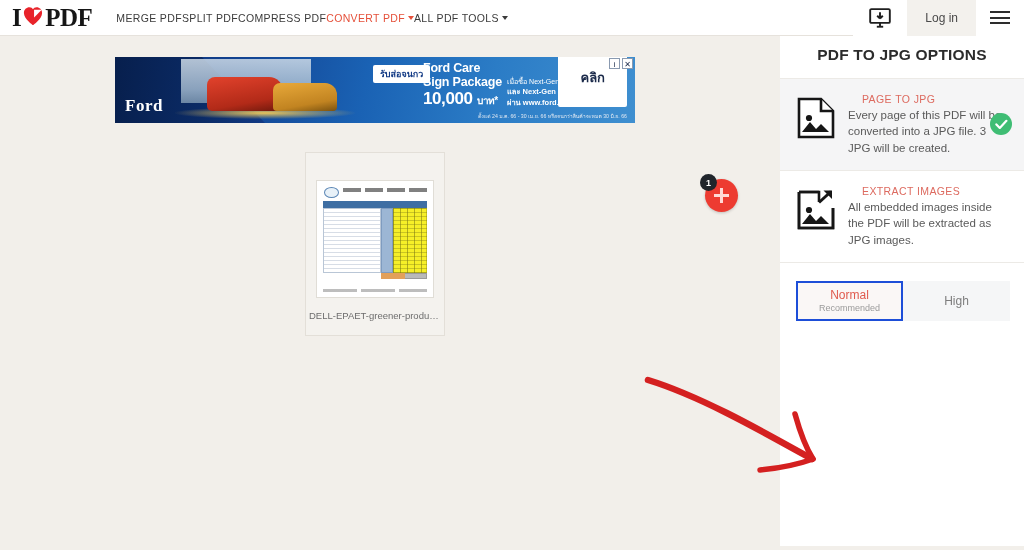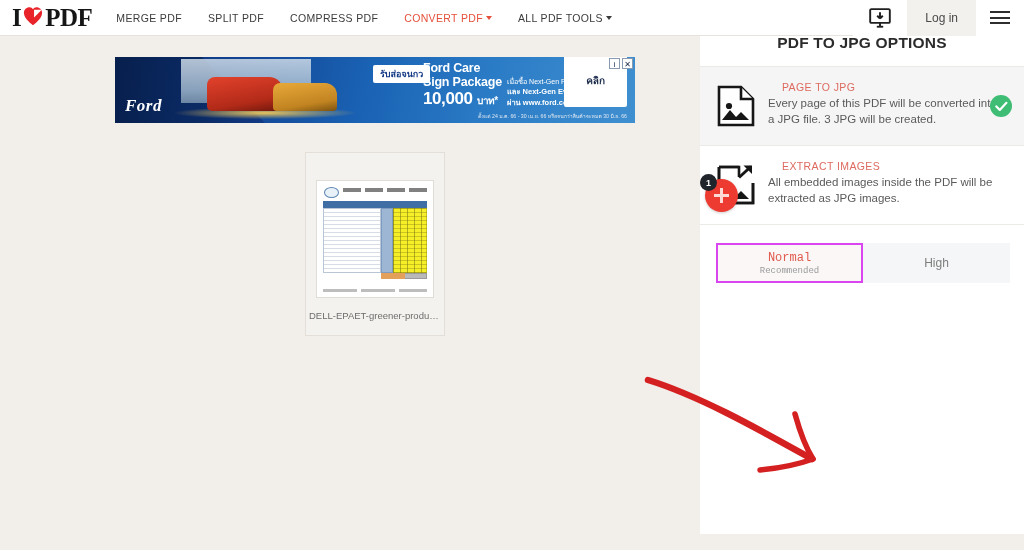--- a/index.html
+++ b/index.html
@@ -20,21 +20,21 @@
     z-index: 30;
   }
   .logo {
     display: flex; align-items: center;
     margin-left: 12px; margin-right: 24px;
     font-size: 25px; font-weight: bold; color: #161616;
     letter-spacing: -0.5px; line-height: 1;
     font-family: "Liberation Serif", serif;
   }
   .logo .heart { display: inline-block; margin: 0 1px; }
-  .nav { display: flex; align-items: center; gap: 26px; }
+  .nav { display: flex; align-items: center; }
   .nav-item {
     font-size: 10.5px; color: #3b3b3b; letter-spacing: 0.35px;
     white-space: nowrap; cursor: pointer;
     display: flex; align-items: center; gap: 3px;
   }
   .nav-item.active { color: #e5503a; }
   .caret {
     display: inline-block; width: 0; height: 0;
     border-left: 3.5px solid transparent;
     border-right: 3.5px solid transparent;
@@ -78,21 +78,21 @@
     overflow: hidden; cursor: pointer;
   }
   .ad-wedge {
     position: absolute; left: 0; top: 0; width: 150px; height: 66px;
     background: linear-gradient(95deg, #071f4d 0%, #0b2b66 60%, #123a85 100%);
     clip-path: polygon(0 0, 58% 0, 100% 100%, 0 100%);
   }
   .ad-ford {
     position: absolute; left: 10px; bottom: 7px;
     color: #ffffff; font-size: 17px;
-    font-family: "Liberation Serif", serif; font-style: italic; font-weight: bold;
+    font-family: "Liberation Serif", serif; font-weight: bold;
     letter-spacing: 0.5px;
   }
   .ad-showroom {
     position: absolute; left: 66px; top: 2px; width: 130px; height: 44px;
     background: linear-gradient(180deg, #cfdce8 0%, #9fb6cc 70%, #7d97b0 100%);
     opacity: 0.85;
   }
   .ad-truck1 {
     position: absolute; left: 92px; top: 20px; width: 76px; height: 34px;
     background: linear-gradient(170deg, #e2422c 0%, #b22a18 70%, #6d180c 100%);
@@ -122,21 +122,21 @@
     color: #ffffff; font-size: 17px; font-weight: bold; letter-spacing: -0.4px;
   }
   .ad-big small { font-size: 10px; font-weight: bold; }
   .ad-sub {
     position: absolute; left: 392px; top: 20px; width: 130px;
     color: #ffffff; font-size: 7px; line-height: 1.42;
   }
   .ad-sub b { font-size: 7.5px; }
   .ad-cta {
     position: absolute; right: 8px; bottom: 16px;
-    background: #ffffff; color: #1b2a4a; font-size: 10px; font-weight: bold;
+    background: #ffffff; color: #1b2a4a; font-size: 13px; font-weight: bold;
     padding: 19px 22px; border-radius: 2px; cursor: pointer;
   }
   .ad-legal {
     position: absolute; right: 8px; bottom: 3px;
     color: #dfe8f2; font-size: 5.2px; white-space: nowrap;
   }
   .ad-badges { position: absolute; right: 2px; top: 1px; display: flex; gap: 2px; }
   .ad-badge {
     width: 11px; height: 11px; background: #ffffff; color: #1b2a4a;
     font-size: 8px; line-height: 11px; text-align: center; cursor: pointer;
@@ -228,21 +228,21 @@
   .addfile-badge {
     position: absolute; left: 700px; top: 138px; width: 17px; height: 17px;
     border-radius: 50%; background: #20252b; color: #ffffff;
     font-size: 9px; font-weight: bold;
     display: flex; align-items: center; justify-content: center;
     z-index: 23;
   }
 
   
   .panel {
-    position: absolute; top: 20px; right: 0; width: 324px; height: 514px;
+    position: absolute; top: 32px; right: 0; width: 244px; height: 514px;
     background: #ffffff; z-index: 20;
   }
   .panel-title {
     height: 46px; display: flex; align-items: center; justify-content: center;
     font-size: 15.5px; font-weight: bold; color: #2b2b2b; letter-spacing: .2px;
   }
   .opt-row {
     display: flex; gap: 10px; padding: 14px 14px 14px 16px;
     border-top: 1px solid #eceae6; cursor: pointer; position: relative;
   }
@@ -264,21 +264,21 @@
   .quality-label {
     font-size: 11.5px; color: #d88a80; letter-spacing: .3px; margin-bottom: 14px;
   }
   .quality-row { display: flex; gap: 0; }
   .qbtn {
     flex: 1 1 50%; height: 40px; display: flex; flex-direction: column;
     align-items: center; justify-content: center; cursor: pointer;
     background: #f5f6f7; border: 1px solid #f5f6f7;
   }
   .qbtn.active {
-    background: #faf7f6; border: 2px solid #d946ef; font-family: Liberation Mono, monospace;
+    background: #faf7f6; border: 2px solid #1d4ed8;
   }
   .qbtn .q-main { font-size: 12px; color: #e05a4e; }
   .qbtn .q-sub { font-size: 9px; color: #9b9b9b; margin-top: 1px; }
   .qbtn.inactive .q-main { color: #7d7d7d; font-size: 12px; }
 
   .panel-footer {
     position: absolute; left: 0; bottom: 0; width: 272px; height: 102px;
     background: #fcf1f0;
     display: flex; align-items: center; justify-content: center;
   }

